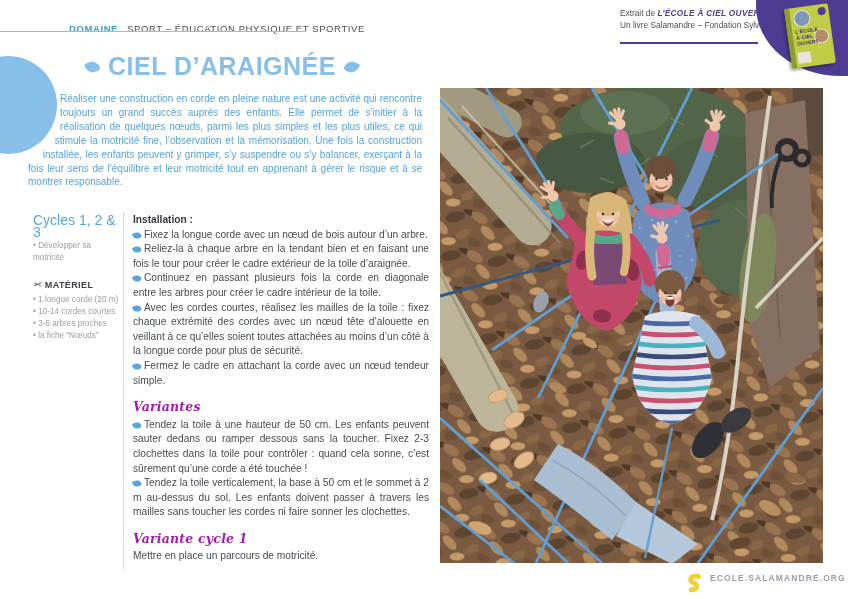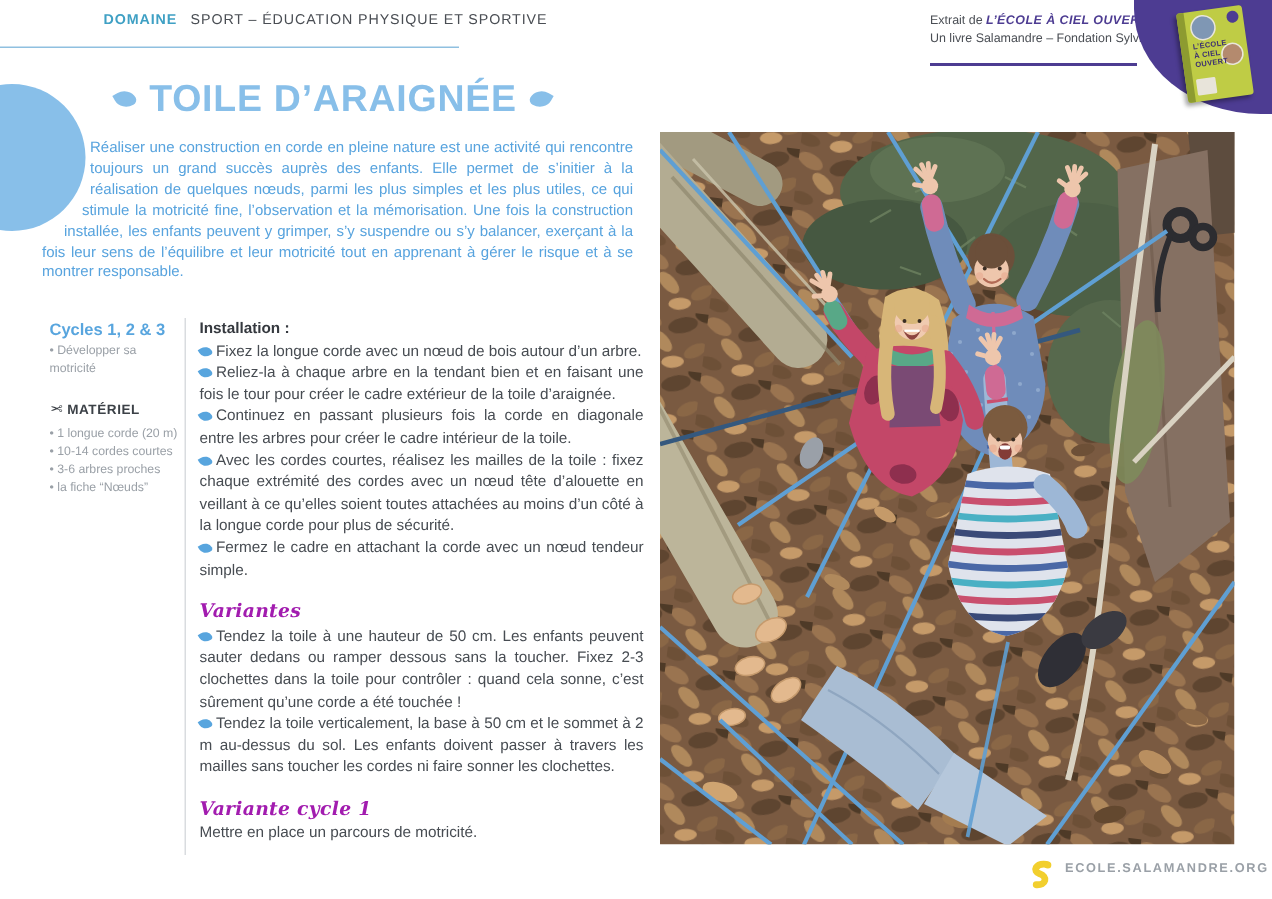--- a/index.html
+++ b/index.html
@@ -1,20 +1,20 @@
 <!DOCTYPE html>
 <html><head>
 <meta charset="utf-8">
 <style>
   html,body{margin:0;padding:0;background:#ffffff;}
   #page{position:relative;width:848px;height:599px;background:#fff;overflow:hidden;
         font-family:"Liberation Sans",sans-serif;-webkit-font-smoothing:antialiased;}
 
   
-  .header-left{position:absolute;left:33px;top:8px;font-size:9.5px;letter-spacing:.6px;padding-left:36px;}
+  .header-left{position:absolute;left:33px;top:23px;font-size:9.5px;letter-spacing:.6px;padding-left:36px;}
   .domain-label{color:#3fa0c4;font-weight:bold;margin-right:9px;}
   .domain-value{color:#4a4e54;}
   .header-rule{position:absolute;left:0;top:31px;width:306px;height:1px;background:#8fc0e0;}
 
   .extract{position:absolute;left:620px;top:8px;font-size:8.3px;color:#4a4e54;line-height:11.5px;}
   .extract-title{color:#4d3c92;font-weight:bold;font-style:italic;letter-spacing:.3px;}
   .extract-rule{position:absolute;left:620px;top:42px;width:138px;height:2px;background:#4d3c92;}
 
   .purple-blob{position:absolute;right:0;top:0;width:92px;height:76px;background:#4d3c92;
                border-radius:0 0 0 92%;}
@@ -36,21 +36,21 @@
   .title-leaf.right{transform:scaleX(-1) rotate(-30deg);margin:0 0 2px 9px;}
 
   .left-circle{position:absolute;left:-41px;top:56px;width:98px;height:98px;border-radius:50%;background:#88bfe9;}
 
   .intro{position:absolute;left:28px;top:92px;width:394px;font-size:10px;line-height:13.9px;
          color:#57a3de;text-align:justify;}
   .intro-shape{float:left;width:32px;height:64px;shape-outside:circle(52px at -22px 12px);shape-margin:5px;}
 
   
   .sidebar{position:absolute;left:33px;top:214px;width:90px;font-size:8.2px;color:#9aa0a7;line-height:12px;}
-  .cycles-title{color:#58a5de;font-weight:bold;font-size:11px;margin-bottom:2px;}
+  .cycles-title{color:#58a5de;font-weight:normal;font-size:14px;margin-bottom:2px;}
   .side-item::before{content:"• ";}
   .materiel{margin-top:15px;}
   .materiel-title{color:#3c4147;font-weight:bold;font-size:9px;letter-spacing:.4px;margin-bottom:3px;}
   .scissors{display:inline-block;transform:scaleX(-1);margin-right:3px;font-size:10px;
             font-family:"DejaVu Sans",sans-serif;}
 
   .divider{position:absolute;left:123px;top:212px;width:1px;height:358px;background:#d9dcdf;}
 
   
   .main{position:absolute;left:133px;top:213px;width:296px;font-size:10.2px;line-height:14.6px;color:#474c52;}
@@ -88,21 +88,21 @@
   <div class="book">
     <div class="book-spine"></div>
     <div class="book-circ1"></div>
     <div class="book-circ2"></div>
     <div class="book-dot"></div>
     <div class="book-title">L’ÉCOLE À CIEL OUVERT</div>
     <div class="book-strip"></div>
   </div>
 
   <div class="title-row">
-    <span class="leaf title-leaf"></span><span>TOILE D’ARAIGNÉE</span><span class="leaf title-leaf right"></span>
+    <span class="leaf title-leaf"></span><span>CIEL D’ARAIGNÉE</span><span class="leaf title-leaf right"></span>
   </div>
 
   <div class="left-circle"></div>
 
   <div class="intro">
     <span class="intro-shape"></span>
     <span>Réaliser une construction en corde en pleine nature est une activité qui rencontre toujours un grand succès auprès des enfants. Elle permet de s’initier à la réalisation de quelques nœuds, parmi les plus simples et les plus utiles, ce qui stimule la motricité fine, l’observation et la mémorisation. Une fois la construction installée, les enfants peuvent y grimper, s’y suspendre ou s’y balancer, exerçant à la fois leur sens de l’équilibre et leur motricité tout en apprenant à gérer le risque et à se montrer responsable.</span>
   </div>
 
   <div class="sidebar">

